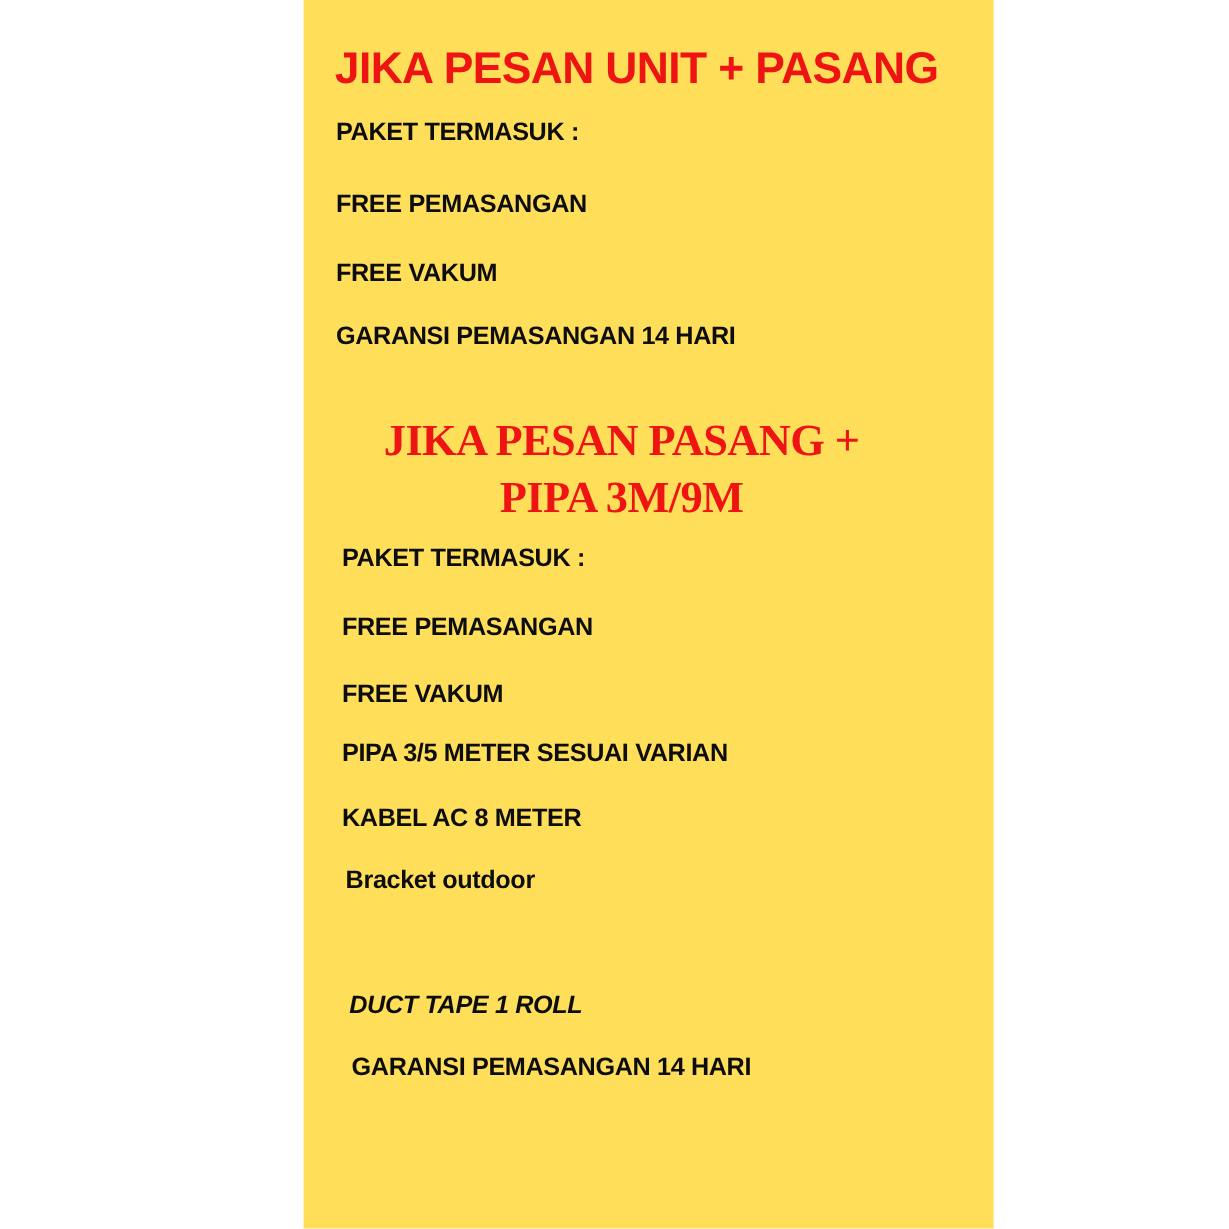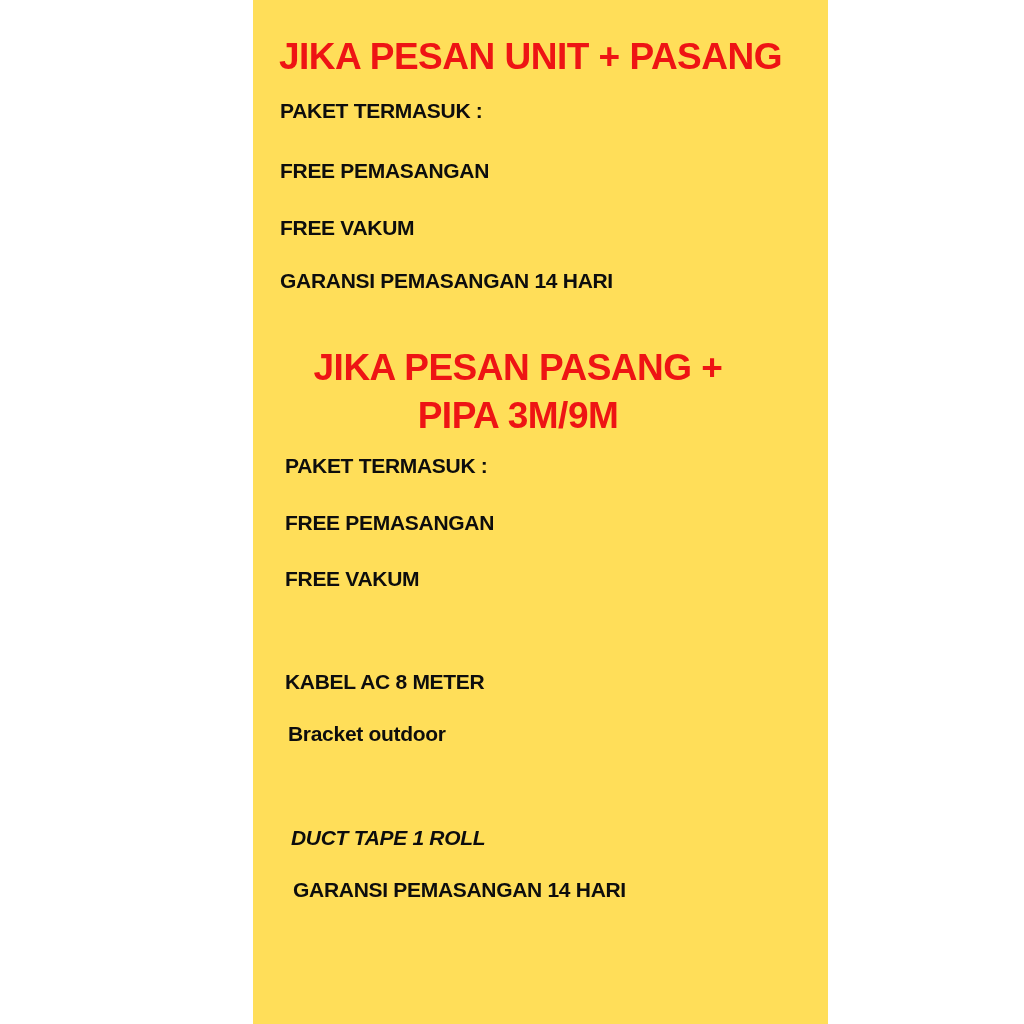--- a/index.html
+++ b/index.html
@@ -34,20 +34,21 @@
   }
   .heading {
     color: #ee1414;
     font-size: 37px;
     letter-spacing: -0.5px;
   }
   .heading.centered {
     left: 0;
     right: 45px;
     text-align: center;
+    font-family: Liberation Serif, serif;
   }
   .item {
     color: #0d0d0d;
     font-size: 21px;
     letter-spacing: -0.3px;
   }
 </style>
 </head>
 <body>
 
@@ -67,20 +68,21 @@
     <div class="line heading centered" style="top:349px;">JIKA PESAN PASANG +</div>
 
     <div class="line heading centered" style="top:397px;">PIPA 3M/9M</div>
 
     <div class="line item" style="left:32px; top:455px;">PAKET TERMASUK :</div>
 
     <div class="line item" style="left:32px; top:512px;">FREE PEMASANGAN</div>
 
     <div class="line item" style="left:32px; top:568px;">FREE VAKUM</div>
 
+    <div class="line item" style="left:32px; top:617px;">PIPA 3/5 METER SESUAI VARIAN</div>
 
     <div class="line item" style="left:32px; top:671px;">KABEL AC 8 METER</div>
 
     <div class="line item" style="left:35px; top:723px;">Bracket outdoor</div>
 
 
     <div class="line item" style="left:38px; top:827px;font-style:italic;">DUCT TAPE 1 ROLL</div>
 
     <div class="line item" style="left:40px; top:879px;">GARANSI PEMASANGAN 14 HARI</div>
 

